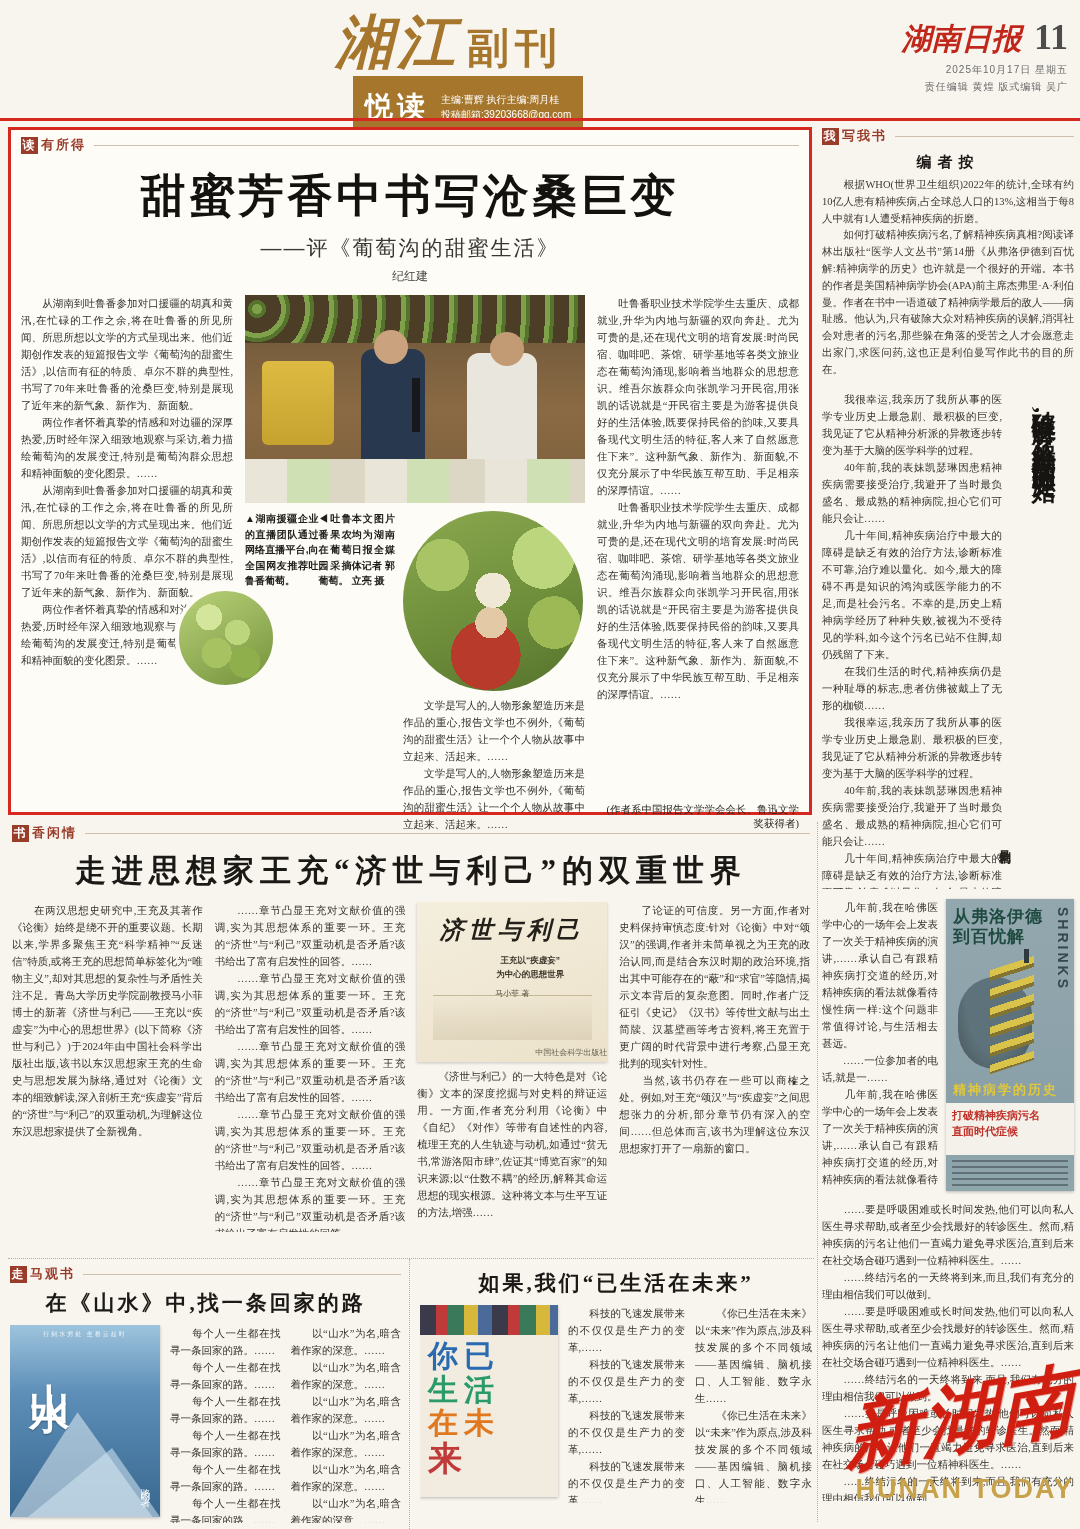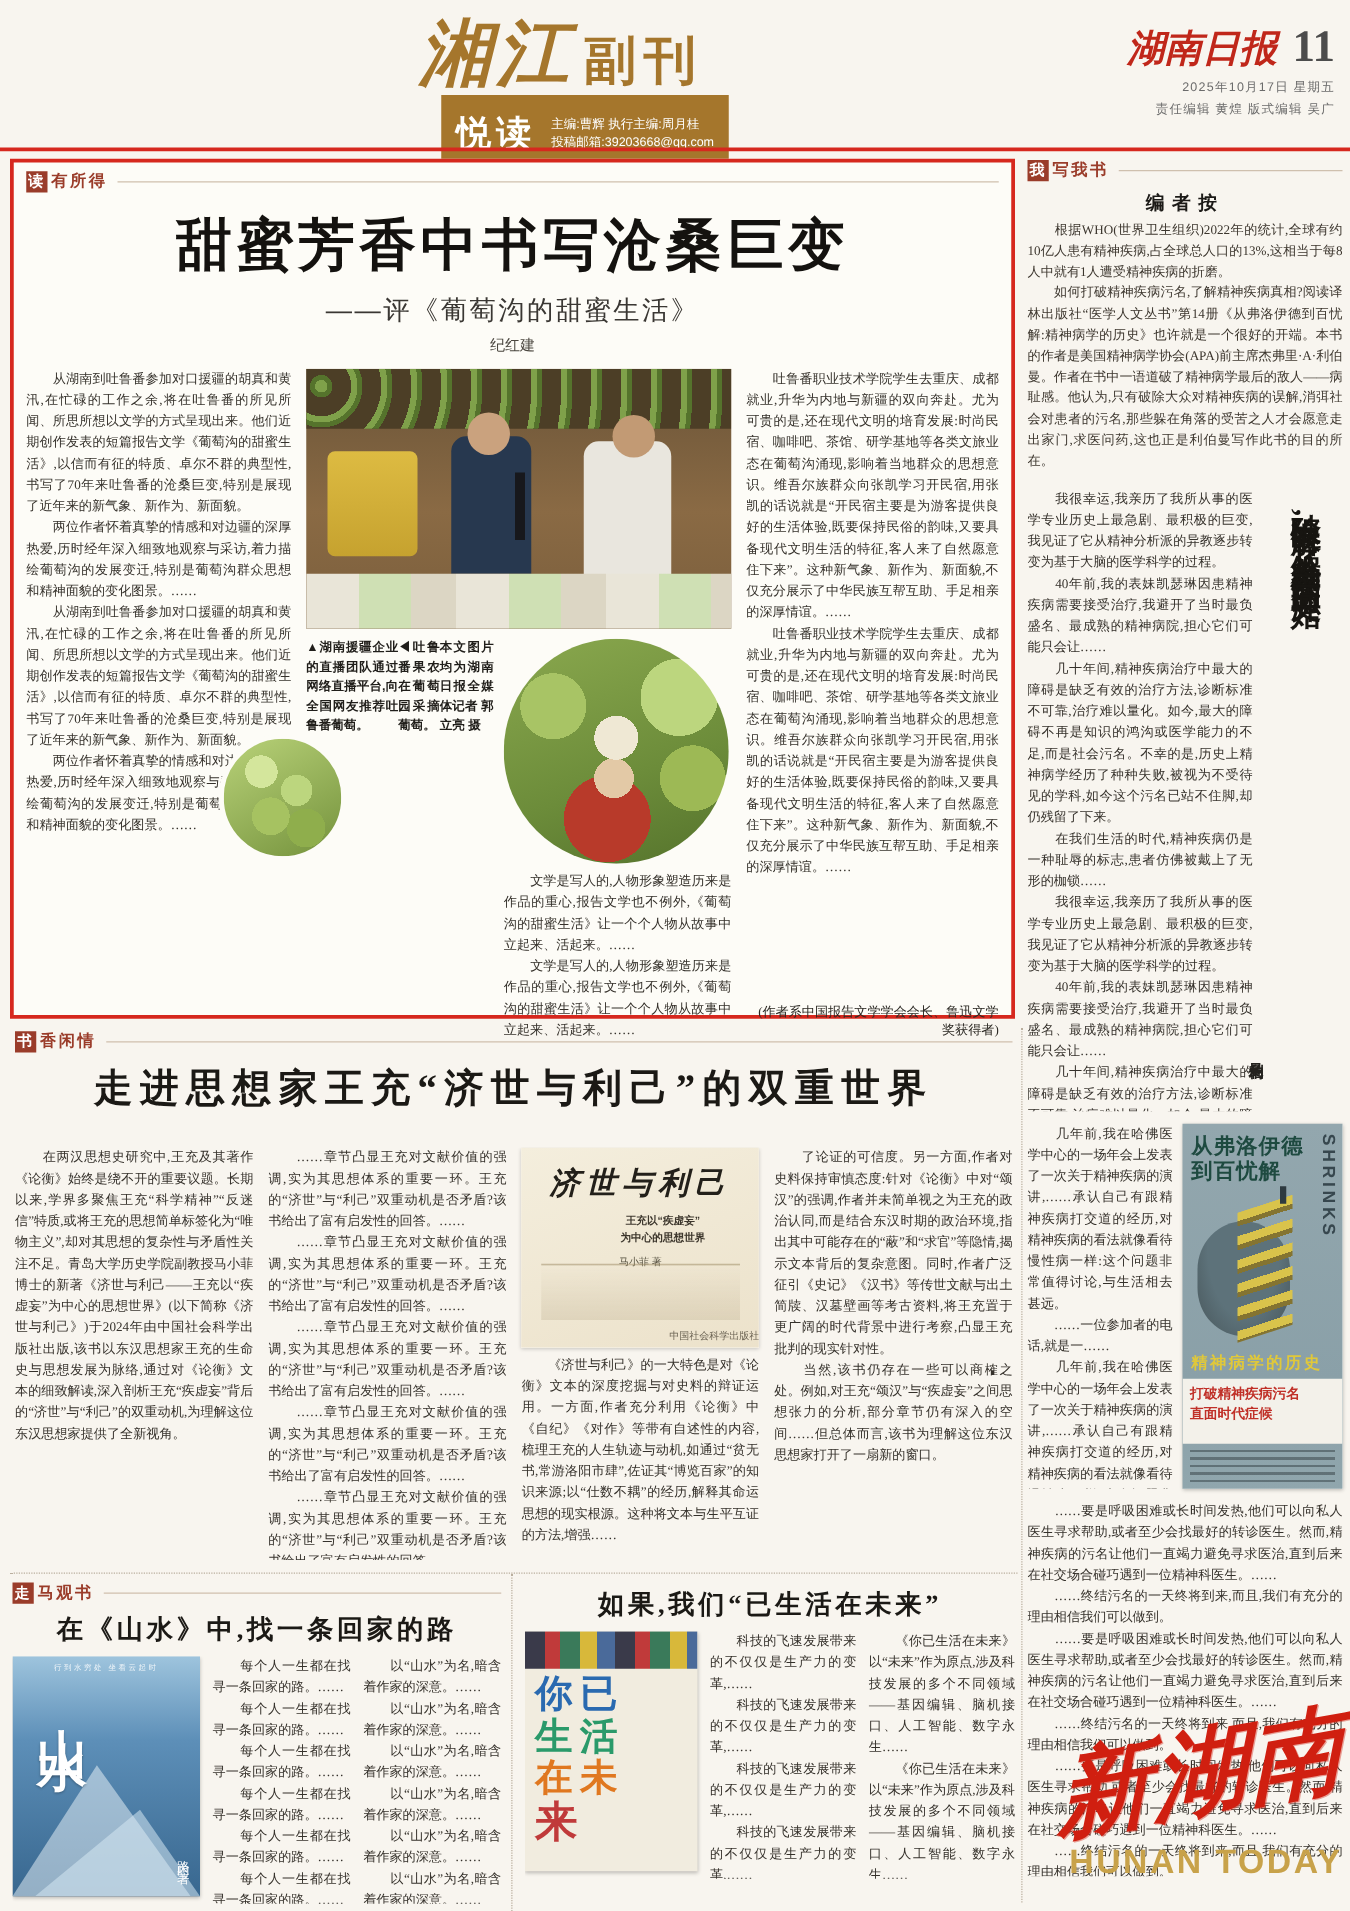--- a/index.html
+++ b/index.html
@@ -86,21 +86,21 @@
   .sh-foot{position:absolute;left:6px;right:6px;bottom:5px;height:26px;background:repeating-linear-gradient(to bottom,rgba(40,50,54,.45) 0 2px,rgba(0,0,0,0) 2px 6px);}
   .sb-bottom{position:relative;margin-top:10px;height:300px;}
   .sb-bottom .bt{height:100%;}
   .wm-cn{position:absolute;right:-4px;bottom:30px;color:#d01f10;font-size:76px;font-weight:900;font-style:italic;transform:rotate(-10deg) skewX(-8deg);letter-spacing:2px;font-family:"Liberation Serif",serif;text-shadow:1px 1px 0 rgba(208,31,16,.4);}
   .wm-en{position:absolute;right:0;bottom:-4px;color:#c8a24a;font-size:27px;font-weight:800;letter-spacing:2px;}
   .vdot{position:absolute;left:817px;top:822px;height:700px;border-left:1px dotted #b9ae9e;}
   
   .mid-art{position:absolute;left:8px;top:822px;width:806px;height:432px;padding:0 4px;box-sizing:border-box;}
   .mid-title{margin-top:8px;text-align:center;font-size:31px;font-weight:700;letter-spacing:6px;color:#1b1915;font-family:"Liberation Serif",serif;}
   .mid-auth{margin-top:6px;text-align:center;font-size:11.5px;font-weight:700;color:#3c3831;}
-  .mid-body{display:flex;gap:12px;margin-top:26px;height:330px;overflow:hidden;}
+  .mid-body{display:flex;gap:12px;margin-top:10px;height:330px;overflow:hidden;}
   .mid-col{flex:1;height:100%;}
   .mid-col3{width:190px;flex:none;display:flex;flex-direction:column;}
   .cover-jsyl{position:relative;width:190px;height:160px;flex:none;background:linear-gradient(160deg,#f4eedd 0%,#ece2cb 100%);box-shadow:0 1px 3px rgba(0,0,0,.2);overflow:hidden;}
   .jt{padding-top:12px;text-align:center;font-size:24px;font-weight:800;font-style:italic;letter-spacing:5px;color:#23201a;font-family:"Liberation Serif",serif;}
   .jsub{margin-top:7px;text-align:center;font-size:8.5px;line-height:1.7;color:#3c362c;font-weight:700;padding-left:36px;}
   .jauth{margin-top:6px;text-align:center;font-size:8px;color:#55503f;}
   .jsketch{position:absolute;left:8%;right:8%;top:58%;bottom:14%;border-top:1px solid rgba(150,130,90,.35);background:linear-gradient(rgba(0,0,0,0),rgba(150,130,90,.18));}
   .jpub{position:absolute;bottom:4px;width:100%;text-align:right;font-size:8px;color:#6a6252;}
   .mid-col3 .bt{margin-top:6px;flex:1;}
   

